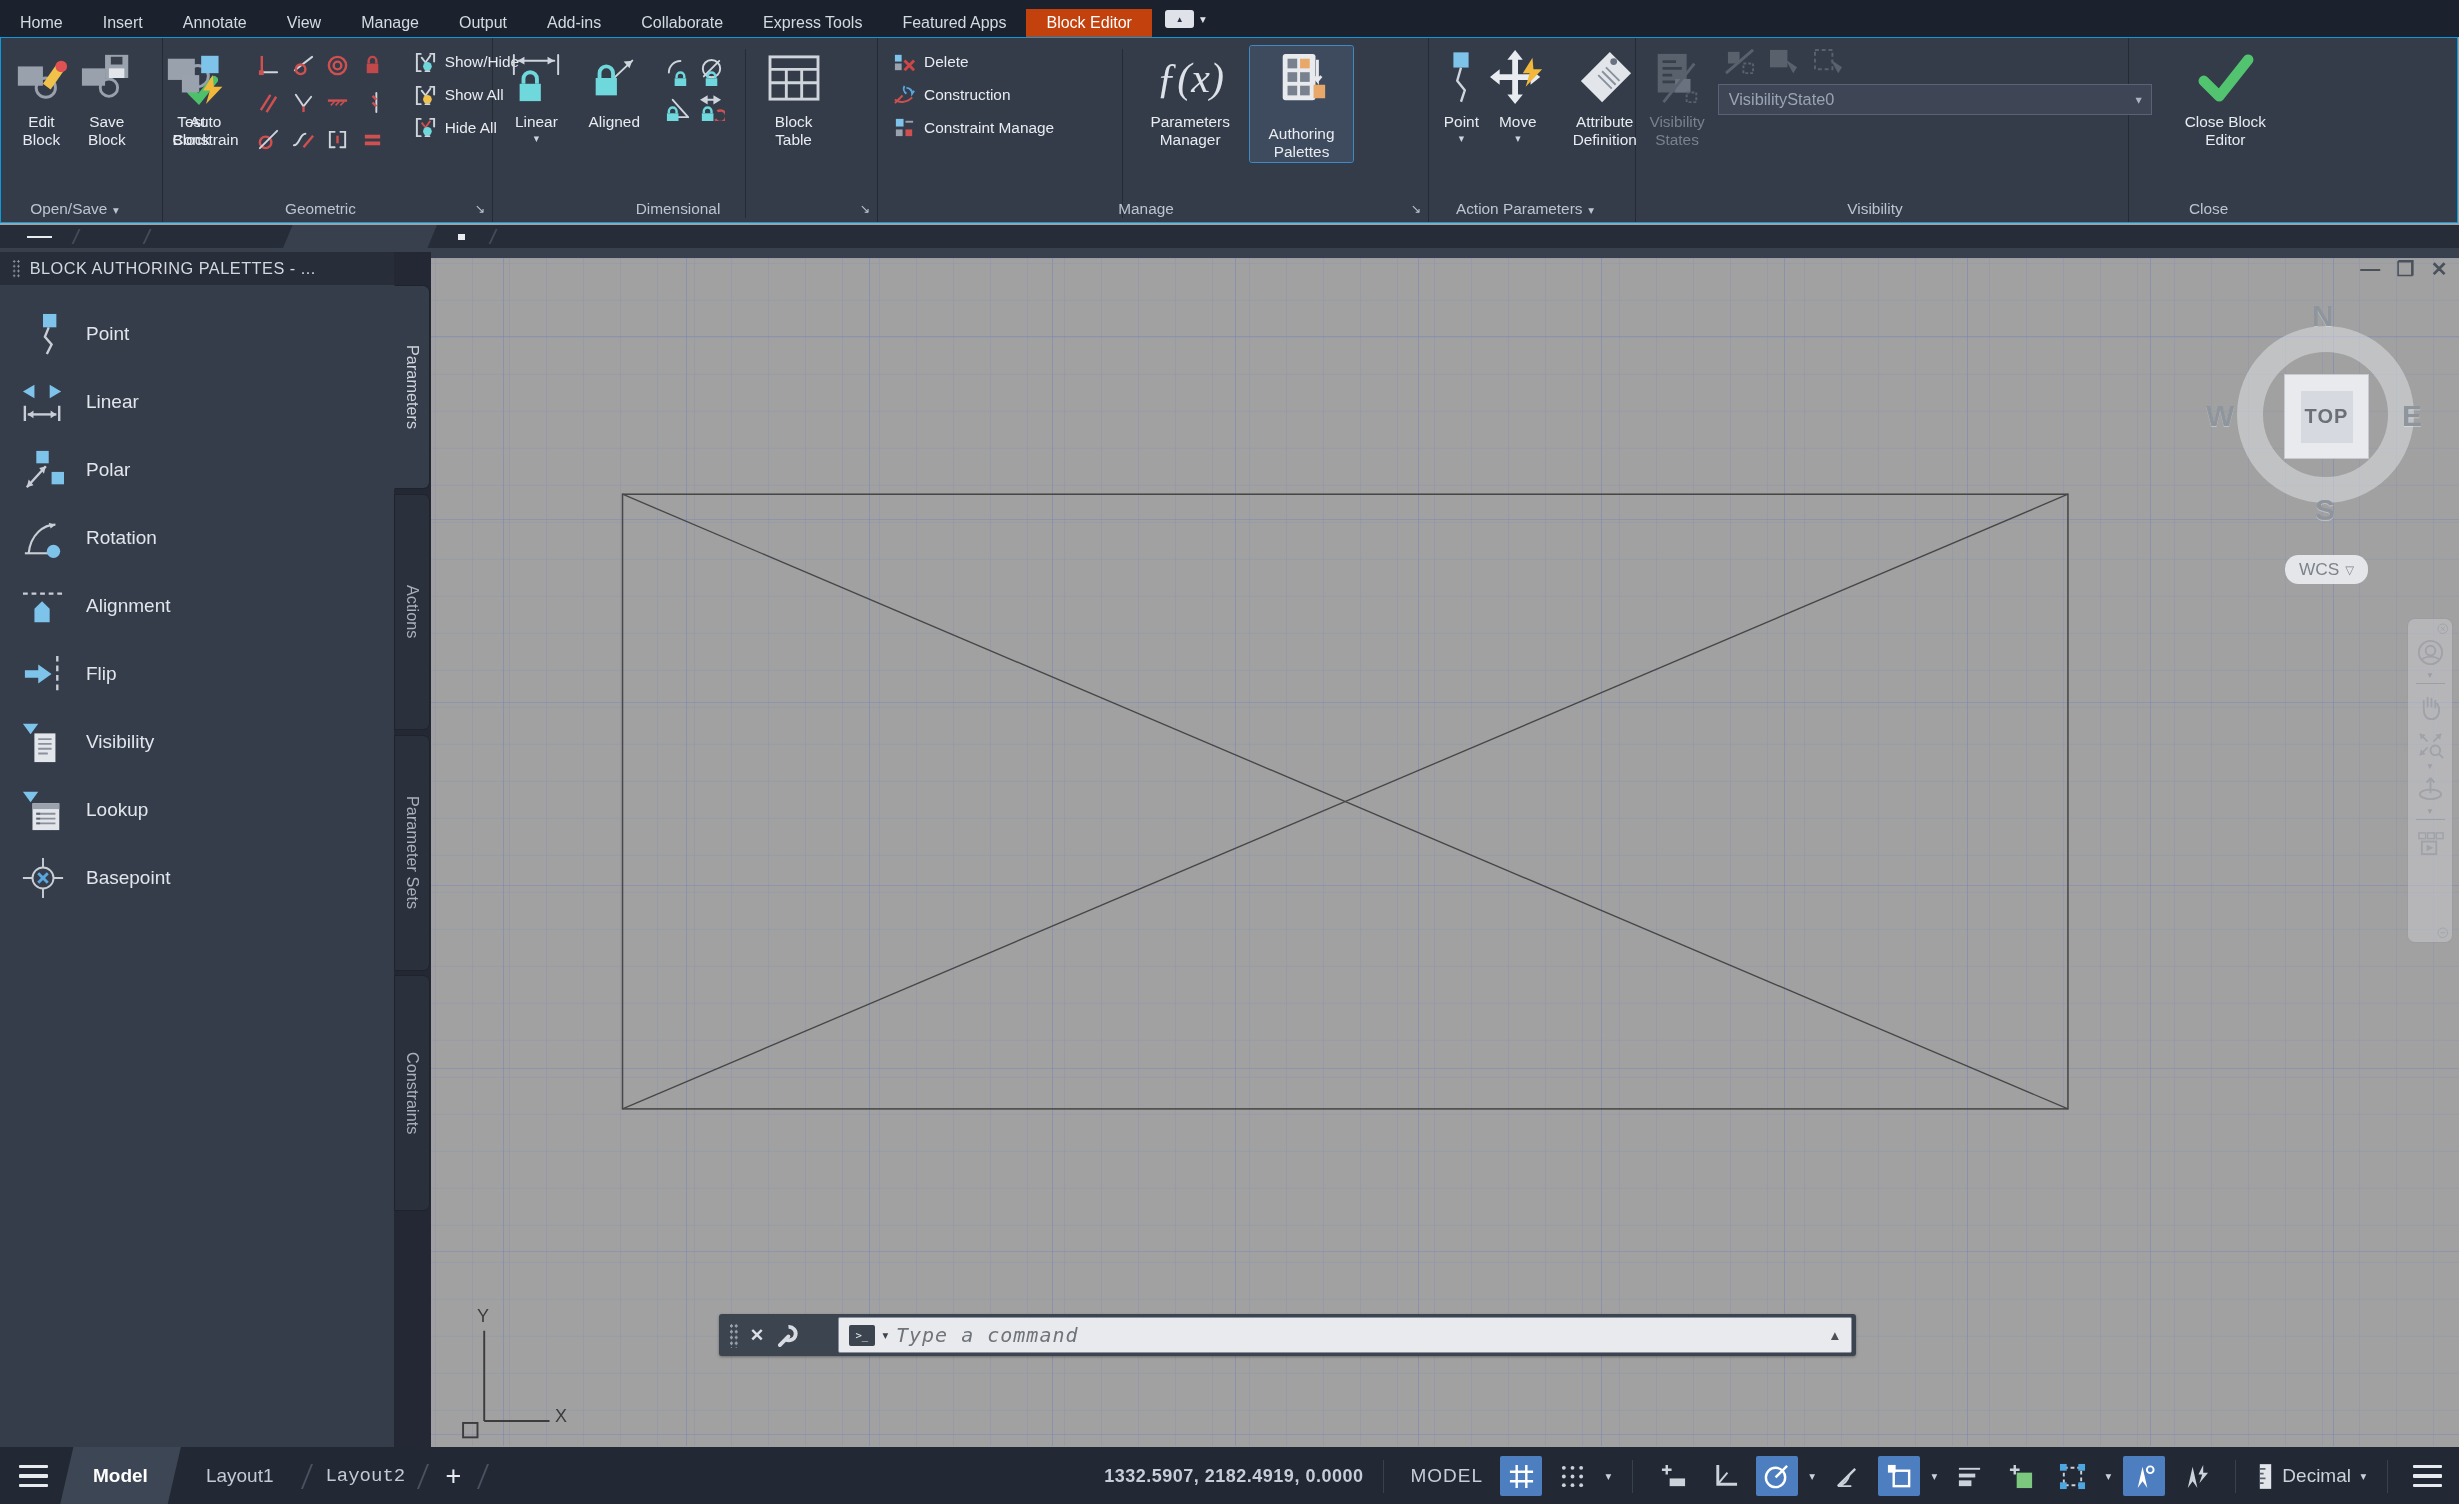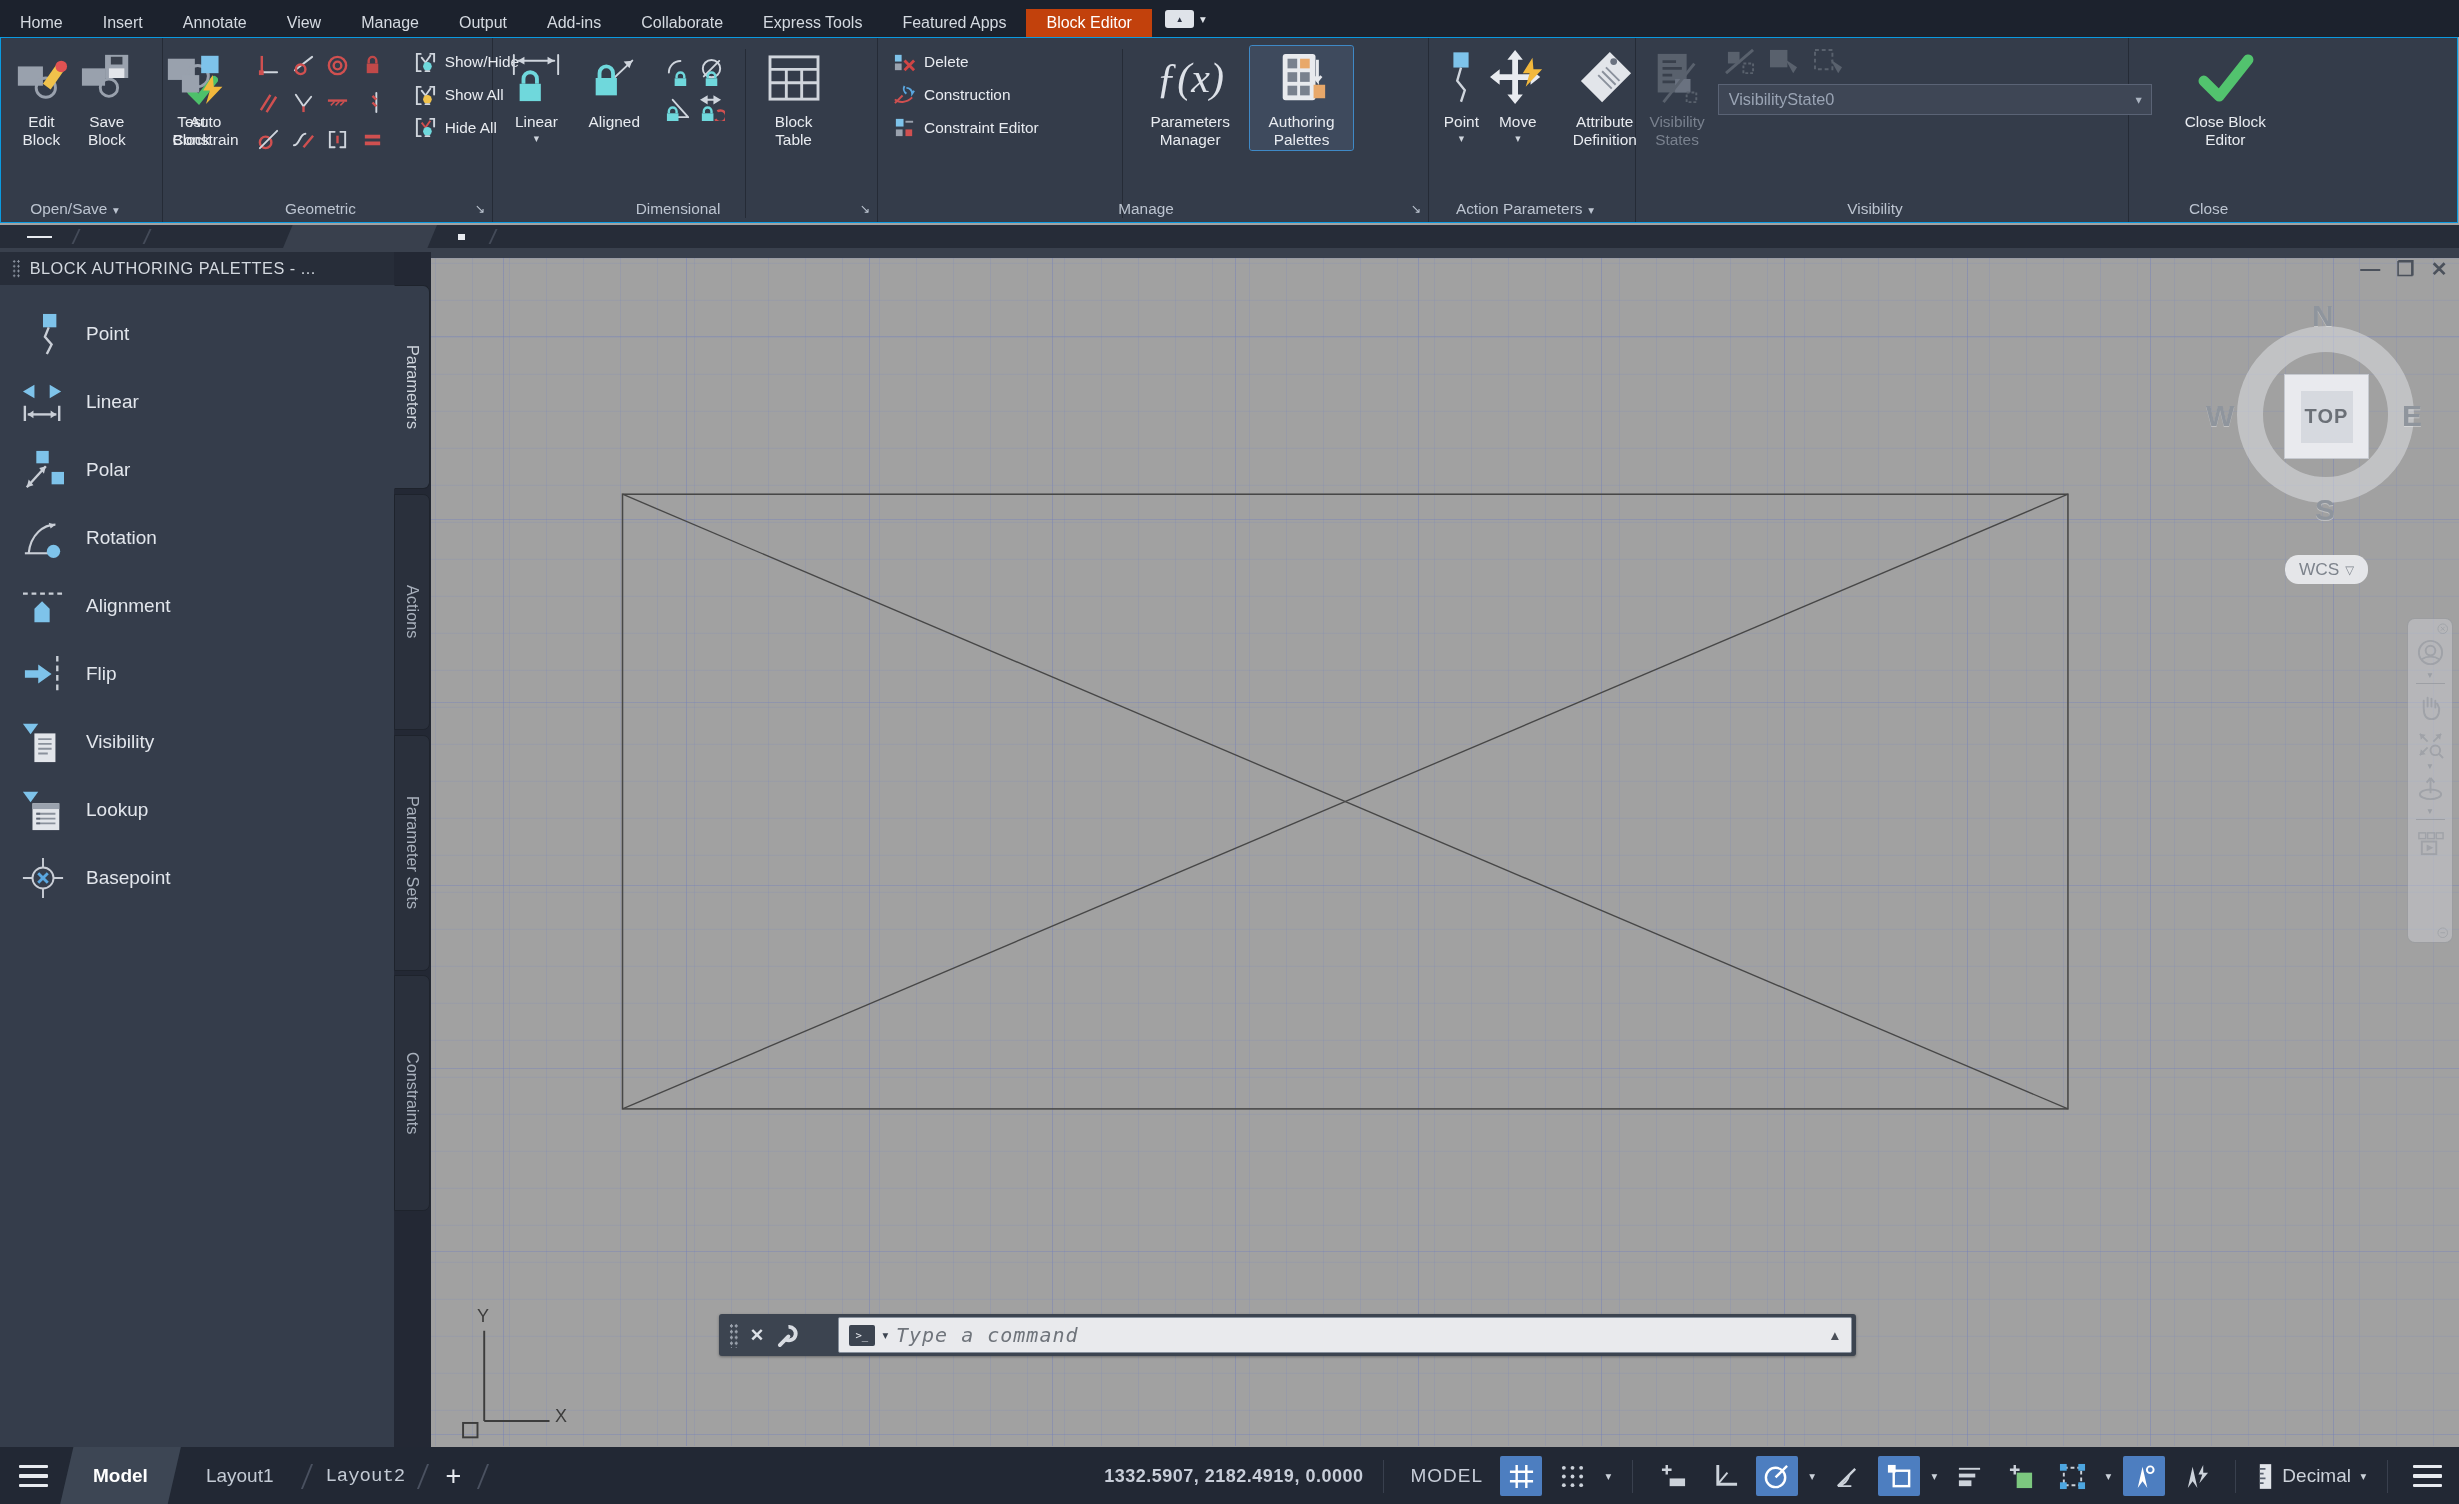--- a/index.html
+++ b/index.html
@@ -374,29 +374,29 @@
             </svg>
           <span>Construction</span>
         </div>
         <div class="small-row">
           <svg width="23" height="23" viewBox="0 0 24 24">
               <rect x="3" y="3" width="8" height="8" fill="#7ec3ea"></rect>
               <rect x="3" y="14" width="7" height="7" fill="#9aa2ae"></rect>
               <rect x="13" y="14" width="7" height="7" fill="#d05050"></rect>
               <path d="M13 6 h8" stroke="#9aa2ae" stroke-width="2"></path>
             </svg>
-          <span>Constraint Editor</span>
+          <span>Constraint Manage</span>
         </div>
       </div>
       <div class="vdiv"></div>
       <div class="big-btn" style="width:100px;">
         <span class="bicon" style="font-family:'Liberation Serif',serif;font-style:italic;font-size:42px;color:#dde1e8;">ƒ(x)</span>
         <span>Parameters Manager</span>
       </div>
-      <div class="big-btn selected" style="width:96px;">
+      <div class="big-btn selected" style="width:96px;gap:12px;">
         <span class="bicon">
           <svg width="54" height="56" viewBox="0 0 56 58">
             <rect x="8" y="4" width="34" height="48" rx="3" fill="#e8eaee"></rect>
             <rect x="13" y="9" width="10" height="10" fill="#79818e"></rect>
               <rect x="26" y="9" width="10" height="10" fill="#e8a86a"></rect>
             <rect x="13" y="23" width="10" height="10" fill="#79818e"></rect>
               <rect x="26" y="23" width="10" height="10" fill="#79818e"></rect>
             <rect x="13" y="37" width="10" height="10" fill="#79818e"></rect>
               <rect x="26" y="37" width="10" height="10" fill="#79818e"></rect>
             <path d="M44 10 v22 l-4 -5 m4 5 l4 -5" stroke="#e8eaee" stroke-width="3" fill="none"></path>

